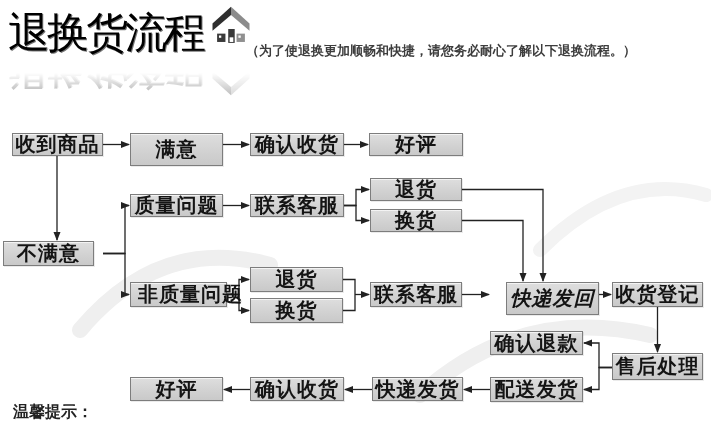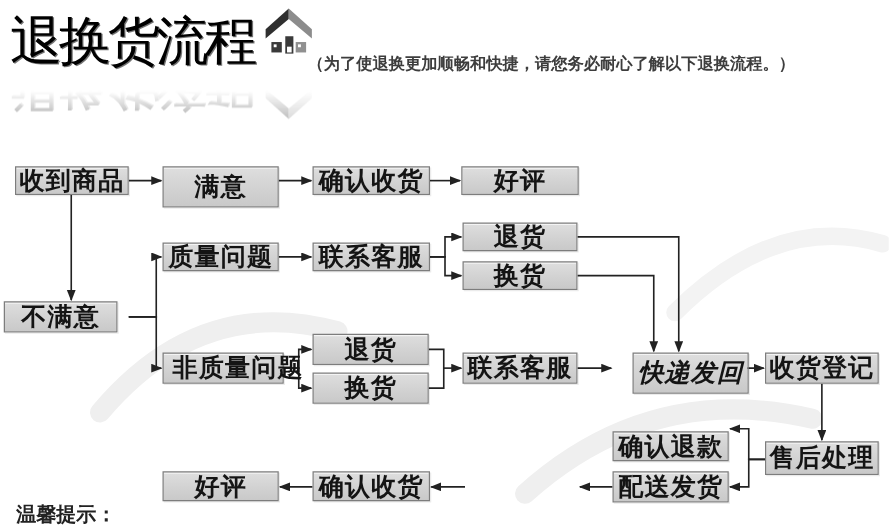--- a/index.html
+++ b/index.html
@@ -128,22 +128,23 @@
       <div class="node" style="left: 250px; top: 194px; width: 94px; height: 23px;">联系客服</div>
       <div class="node" style="left: 370px; top: 178px; width: 92px; height: 23px;">退货</div>
       <div class="node" style="left: 370px; top: 209px; width: 92px; height: 23px;">换货</div>
       <div class="node" style="left: 3px; top: 241px; width: 91px; height: 25px;">不满意</div>
       <div class="node" style="left: 130px; top: 282px; width: 97px; height: 25px; padding-left: 24px;">非质量问题</div>
       <div class="node" style="left: 250px; top: 267px; width: 93px; height: 25px;">退货</div>
       <div class="node" style="left: 250px; top: 298px; width: 93px; height: 25px;">换货</div>
       <div class="node" style="left: 370px; top: 282px; width: 92px; height: 25px;">联系客服</div>
       <div class="node" style="left: 506px; top: 282px; width: 93px; height: 33px; font-style: italic;">快递发回</div>
       <div class="node" style="left: 612px; top: 282px; width: 91px; height: 25px;">收货登记</div>
-      <div class="node" style="left: 490px; top: 345px; width: 93px; height: 24px;">确认退款</div>
+      <div class="node" style="left: 490px; top: 331px; width: 93px; height: 24px;">确认退款</div>
       <div class="node" style="left: 612px; top: 353px; width: 91px; height: 27px;">售后处理</div>
       <div class="node" style="left: 490px; top: 377px; width: 93px; height: 25px;">配送发货</div>
+      <div class="node" style="left: 372px; top: 377px; width: 91px; height: 24px;">快递发货</div>
       <div class="node" style="left: 250px; top: 377px; width: 94px; height: 24px;">确认收货</div>
       <div class="node" style="left: 130px; top: 377px; width: 93px; height: 24px;">好评</div>
     </div>
 
   <div class="footer-note">温馨提示：</div>
 
 </div>
 
 </body></html>

